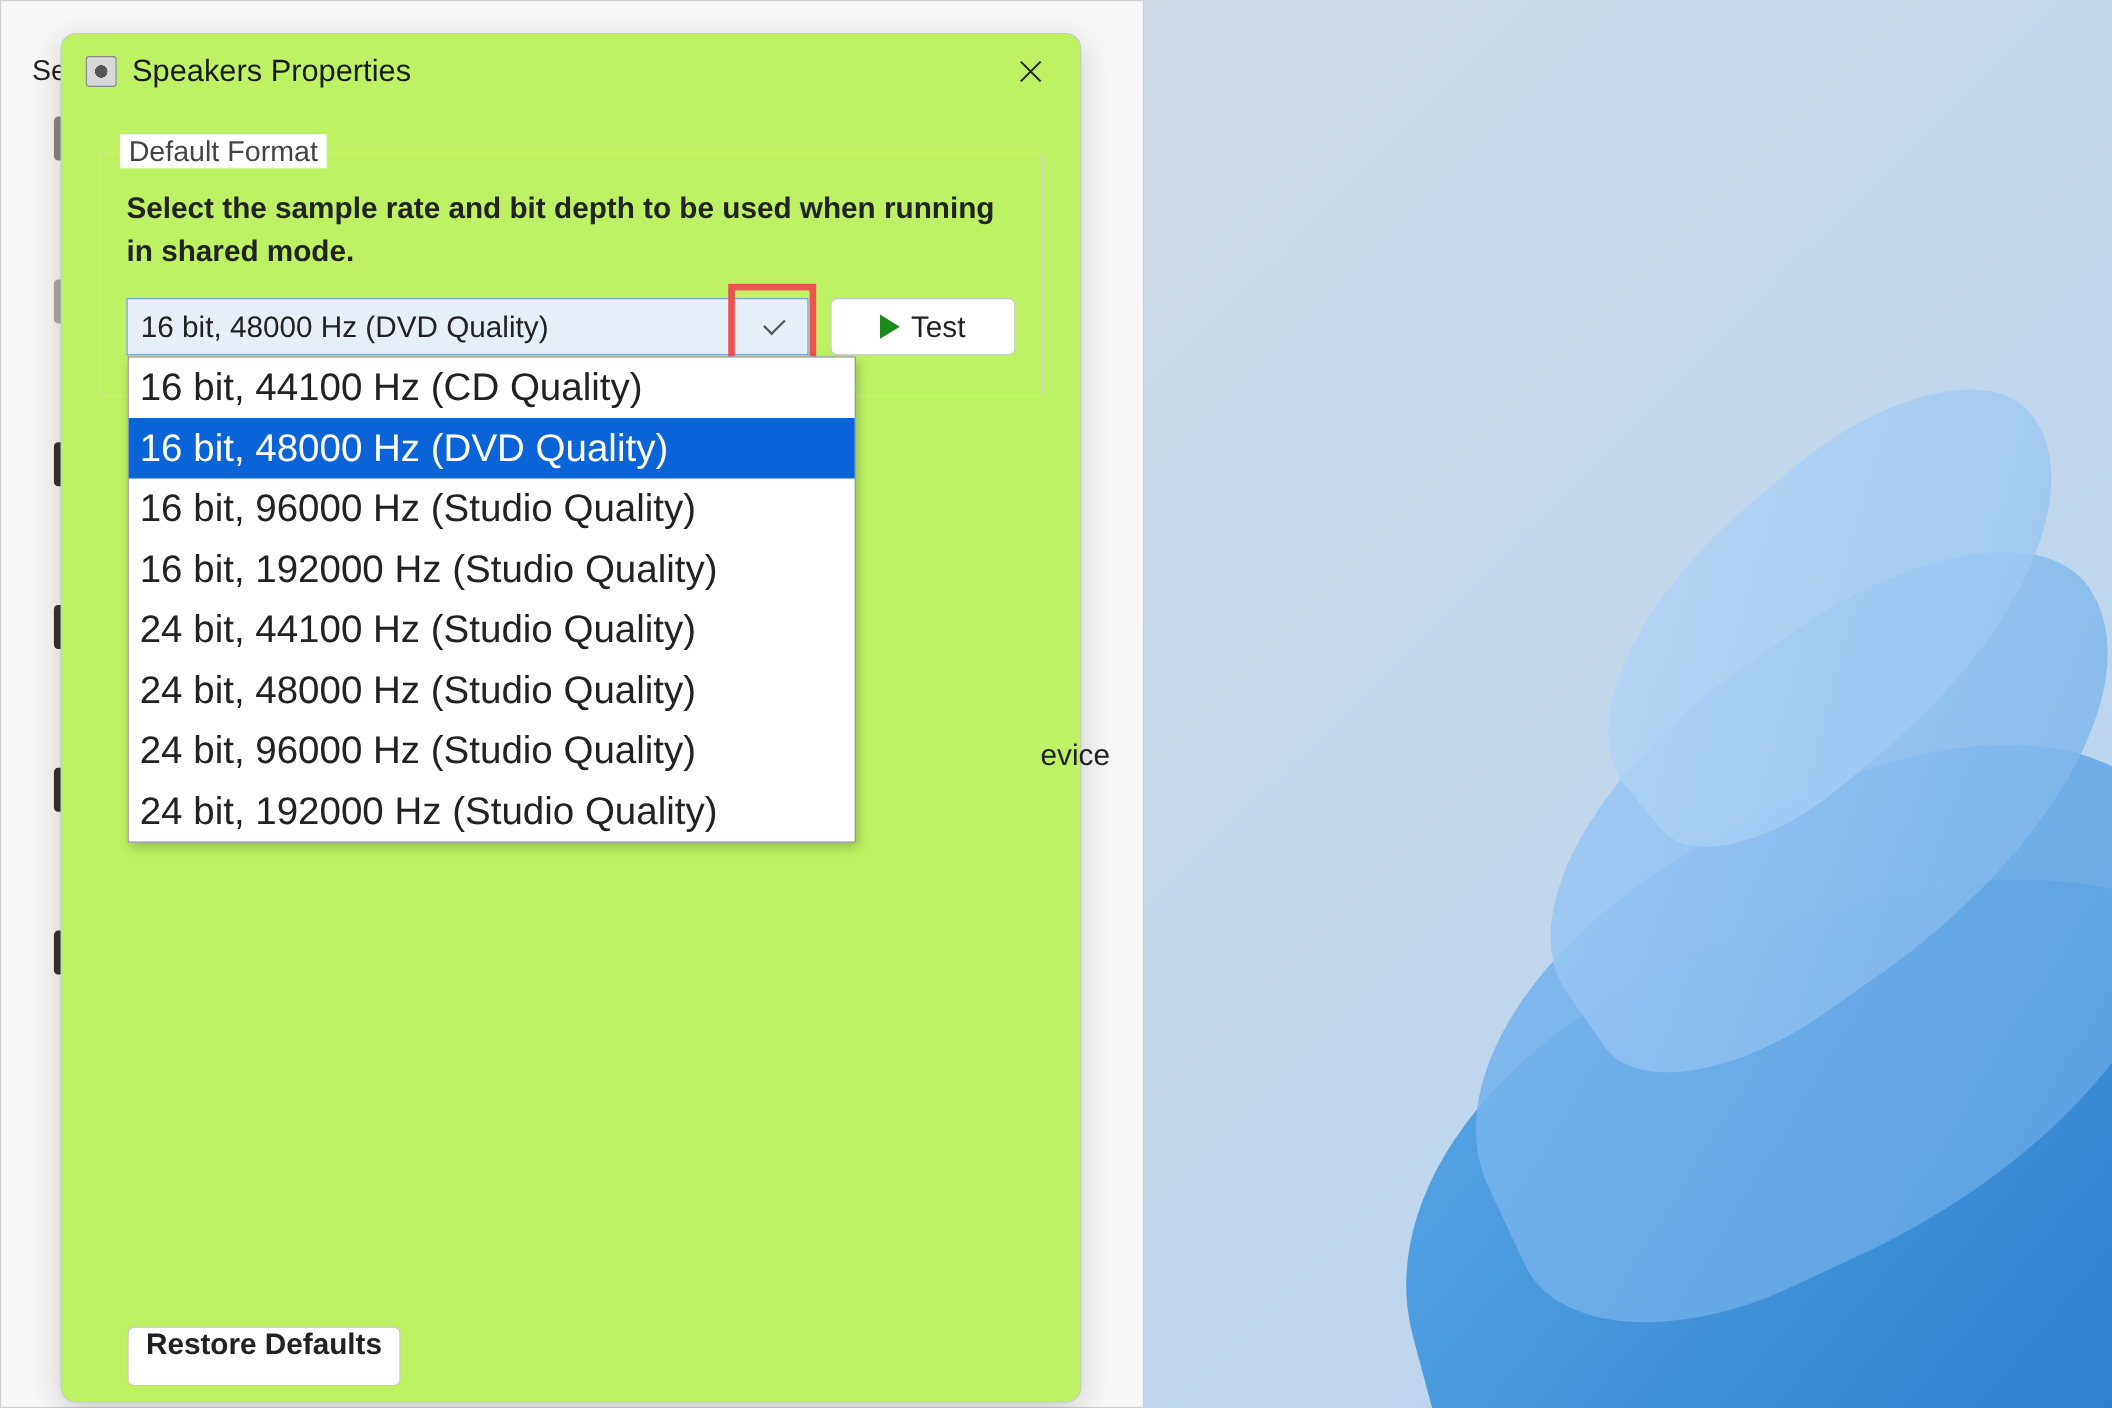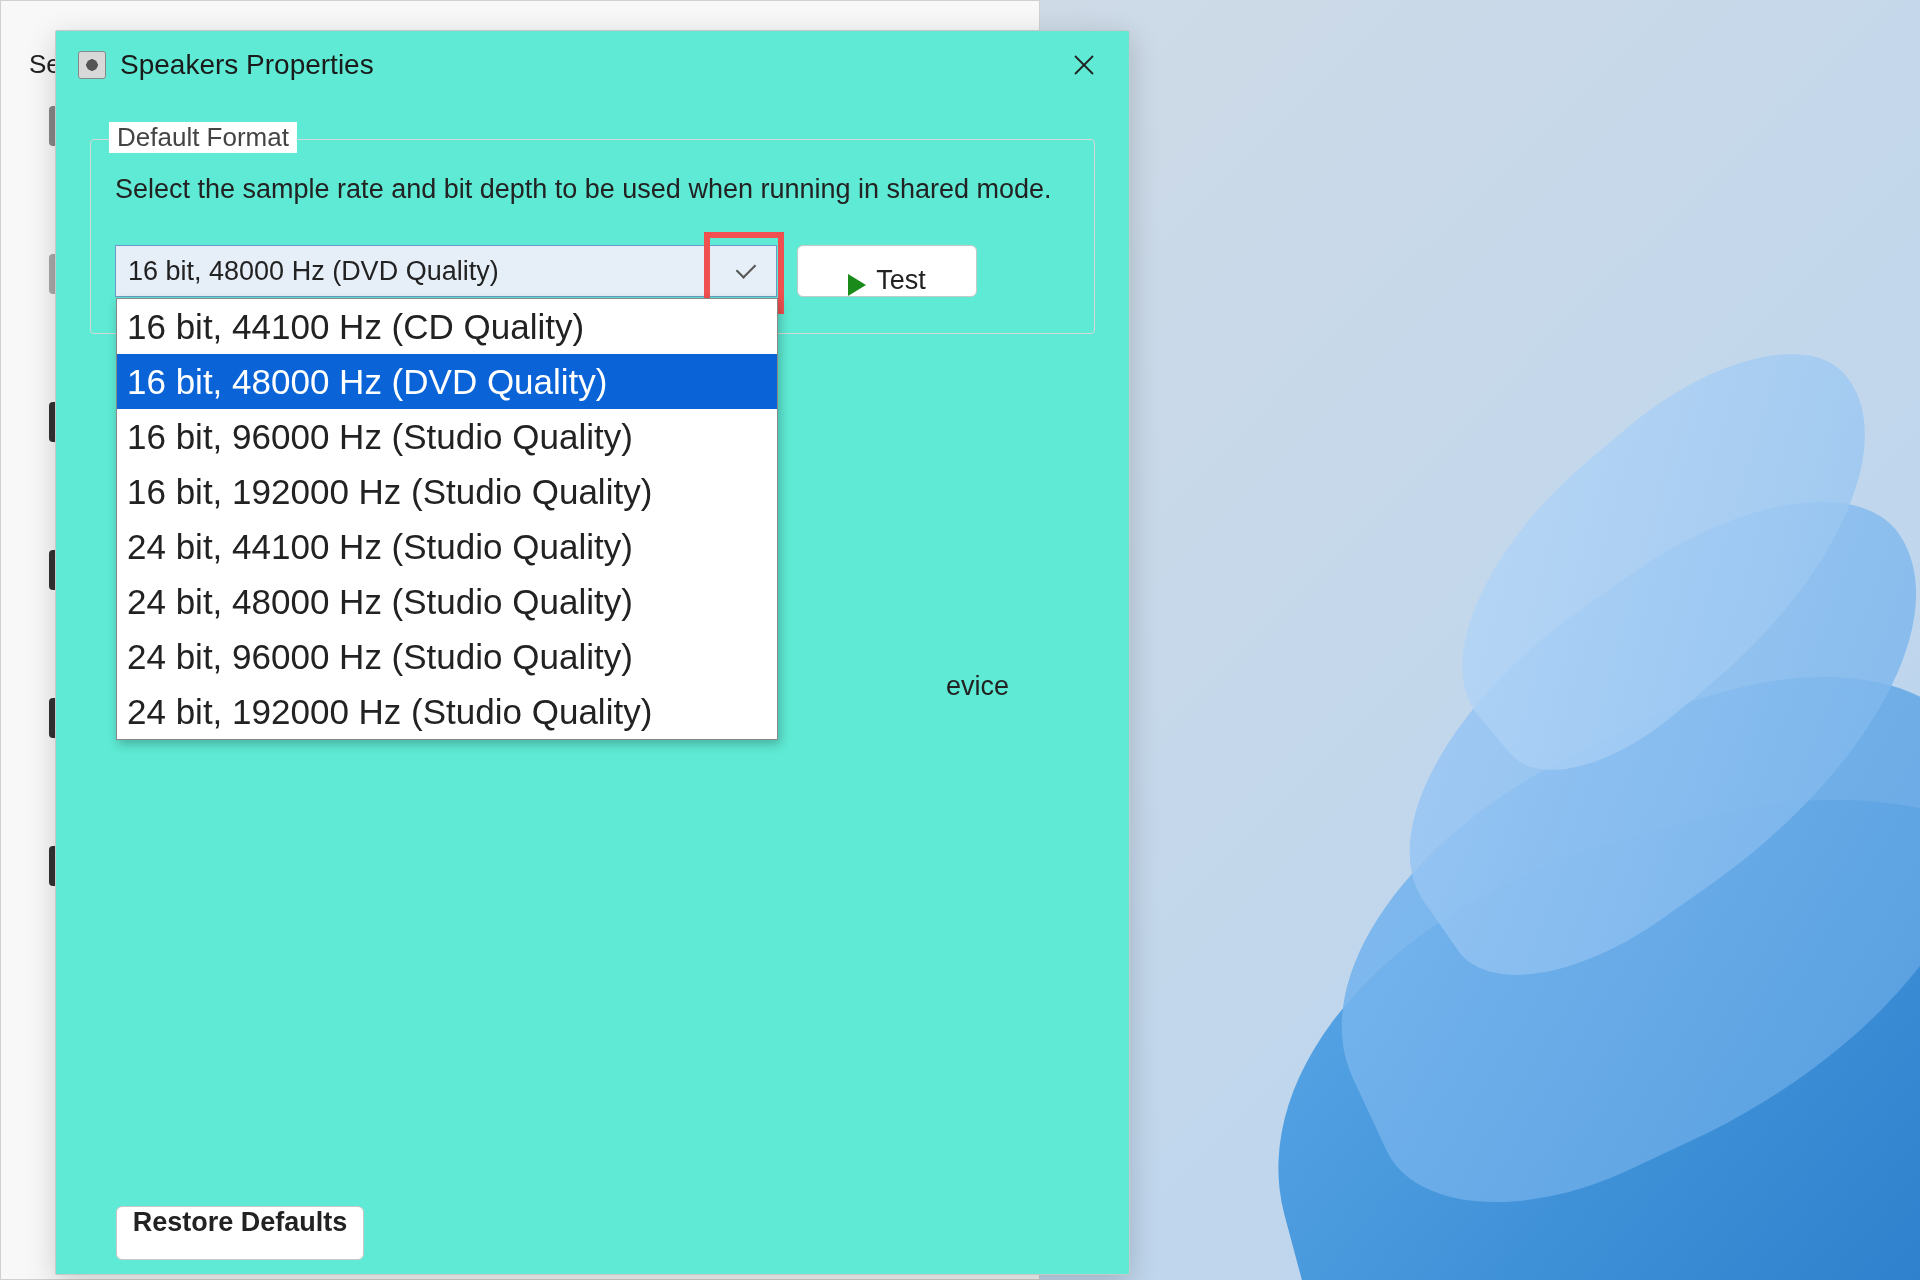--- a/index.html
+++ b/index.html
@@ -55,25 +55,25 @@
       width: 40px;
       height: 40px;
       background: #888;
       border-radius: 4px;
     }
 
     .dialog {
       position: absolute;
       top: 30px;
       left: 55px;
-      width: 1075px;
+      width: 928px;
       height: 1245px;
-      background: #5eead4;
+      background: #bef264;
       border: 1px solid #c8c8c8;
-      border-radius: 2px;
+      border-radius: 14px;
       box-shadow: 0 8px 30px rgba(0,0,0,0.18);
     }
     .title-bar {
       display: flex;
       align-items: center;
       padding: 16px 22px;
       height: 68px;
     }
     .title-icon {
       width: 28px;
@@ -137,21 +137,22 @@
       left: 18px;
       background: #fff;
       padding: 0 8px;
       font-size: 26px;
       color: #444;
     }
     .format-desc {
       font-size: 27px;
       color: #222;
       line-height: 1.45;
-      margin-bottom: 36px;
+      margin-bottom: 23px;
+      font-weight: bold;
     }
 
     .format-row {
       display: flex;
       align-items: center;
       gap: 20px;
       position: relative;
     }
 
     .combo {
@@ -195,21 +196,21 @@
       pointer-events: none;
     }
 
     .test-btn {
       width: 180px;
       height: 52px;
       border: 1px solid #c8c8c8;
       border-radius: 6px;
       background: #fff;
       display: flex;
-      align-items: flex-end;
+      align-items: center;
       justify-content: center;
       gap: 10px;
       cursor: pointer;
       font-size: 27px;
       color: #222;
     }
     .play-icon {
       width: 0;
       height: 0;
       border-left: 18px solid #1a8a1a;

